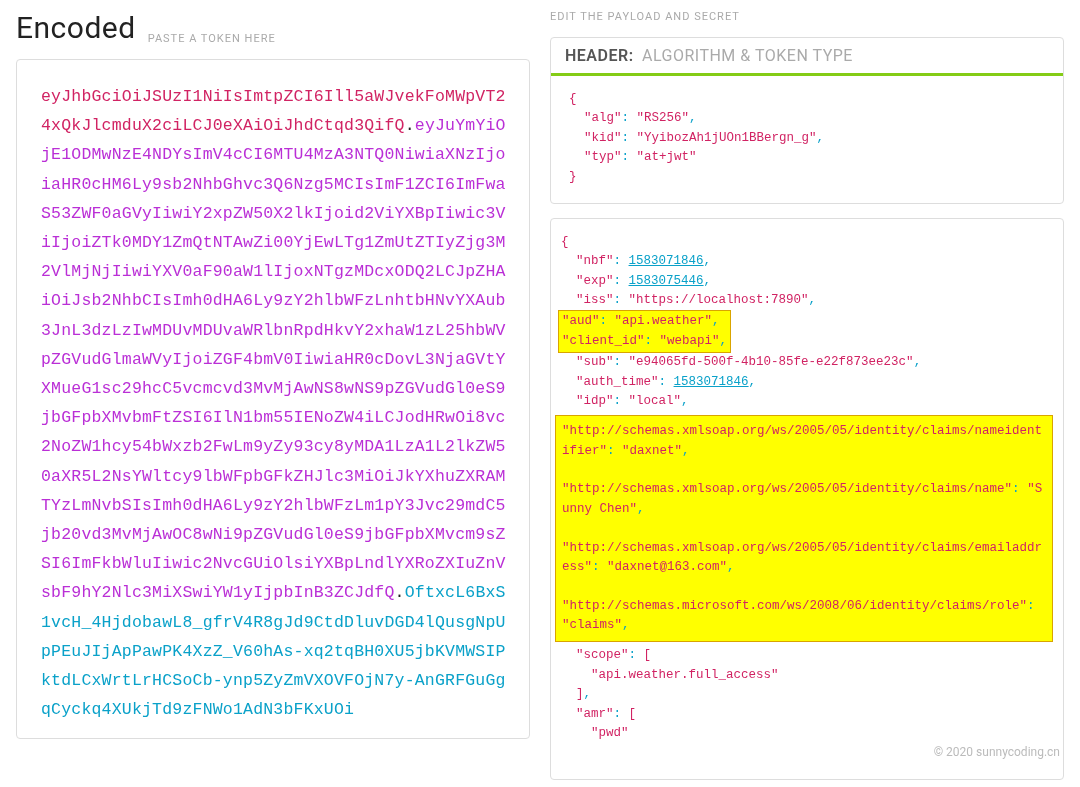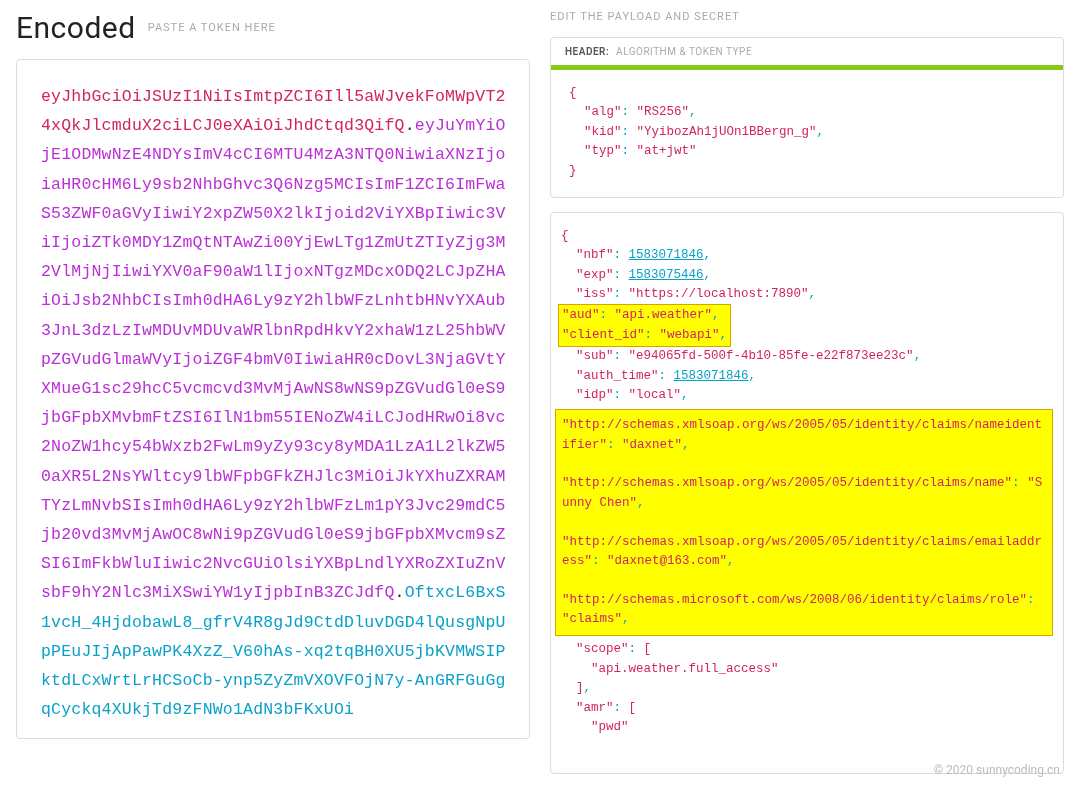--- a/index.html
+++ b/index.html
@@ -5,44 +5,44 @@
   * { box-sizing: border-box; margin: 0; padding: 0; }
   body {
     font-family: -apple-system, BlinkMacSystemFont, "Segoe UI", Roboto, sans-serif;
     background: #fff;
     color: #333;
     padding: 10px 16px 20px 16px;
     width: 1080px;
   }
   .container { display: flex; gap: 20px; }
   .col { flex: 1; min-width: 0; }
-  .col-title { display:flex; align-items: center; gap: 12px; margin-bottom: 14px; }
+  .col-title { display:flex; align-items: flex-end; gap: 12px; margin-bottom: 14px; }
   .col-title h2 { font-size: 30px; font-weight: 400; color:#222; letter-spacing:0.5px; }
   .col-title .sub { font-size:11px; letter-spacing:1px; color:#aaa; text-transform: uppercase; }
   .panel {
     border:1px solid #ddd;
     border-radius:4px;
     background:#fff;
   }
   .encoded-box {
     padding: 22px 18px 14px 24px;
     font-family: "SFMono-Regular", Consolas, "Liberation Mono", Menlo, monospace;
     font-size:16.5px;
     line-height:1.77;
     word-break: break-all;
     letter-spacing:0.2px;
   }
   .token-h { color:#d12363; font-weight:500; }
   .token-p { color:#ba2fd6; font-weight:500; }
   .token-s { color:#0aa1c9; font-weight:500; }
   .dot { color:#222; }
   .section-hdr {
-    border-bottom:5px solid #84cc16;
+    border-bottom:3px solid #84cc16;
     padding:8px 14px;
-    font-size:10px;
+    font-size:16px;
     letter-spacing:0.5px;
   }
   .section-hdr .lbl { color:#555; font-weight:600; }
   .section-hdr .desc { color:#aaa; margin-left:4px; }
   .section-body {
     padding: 14px 14px 16px 18px;
     font-family: "SFMono-Regular", Consolas, "Liberation Mono", Menlo, monospace;
     font-size:12.5px;
     line-height:1.55;
     white-space: pre;
@@ -61,21 +61,21 @@
   }
   .hl-box-big {
     background:#ffff00;
     border:1px solid #d9a400;
     padding: 6px 6px 6px 6px;
     margin: 4px 2px 4px -6px;
   }
   .footer {
     position:absolute;
     right:20px;
-    bottom:10px;
+    bottom:28px;
     font-size:12px;
     color:#bbb;
   }
   .payload-panel .section-body { padding-left:10px; padding-right:8px; }
 </style>
 </head>
 <body>
 
 <div class="container">
 

